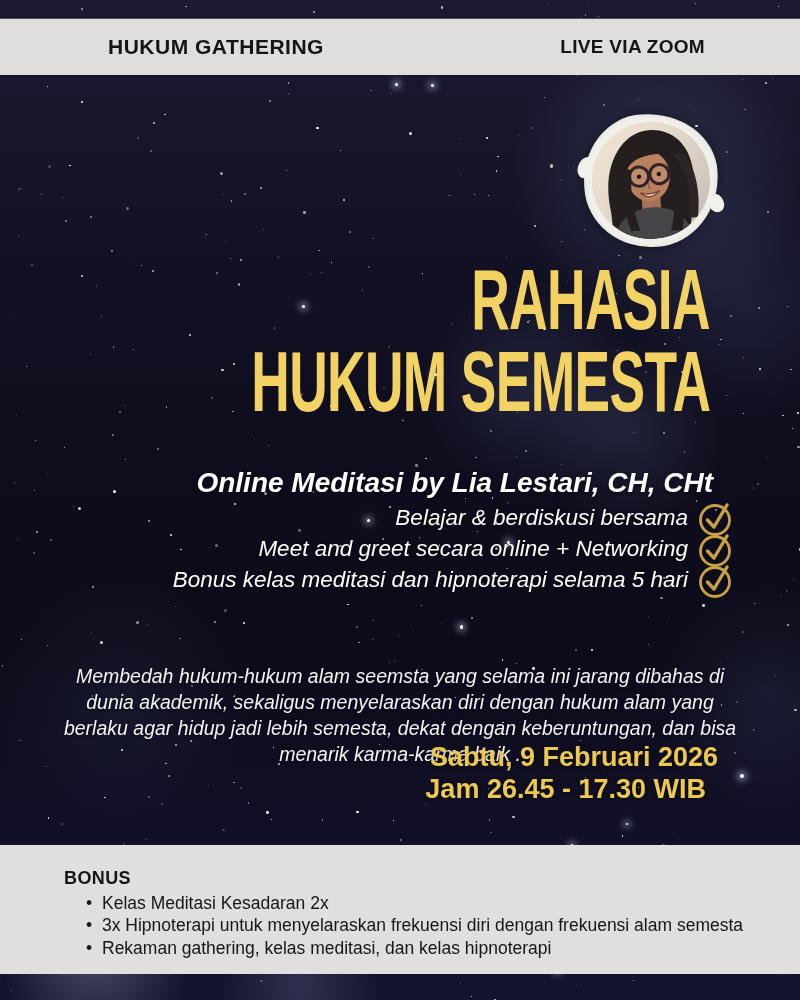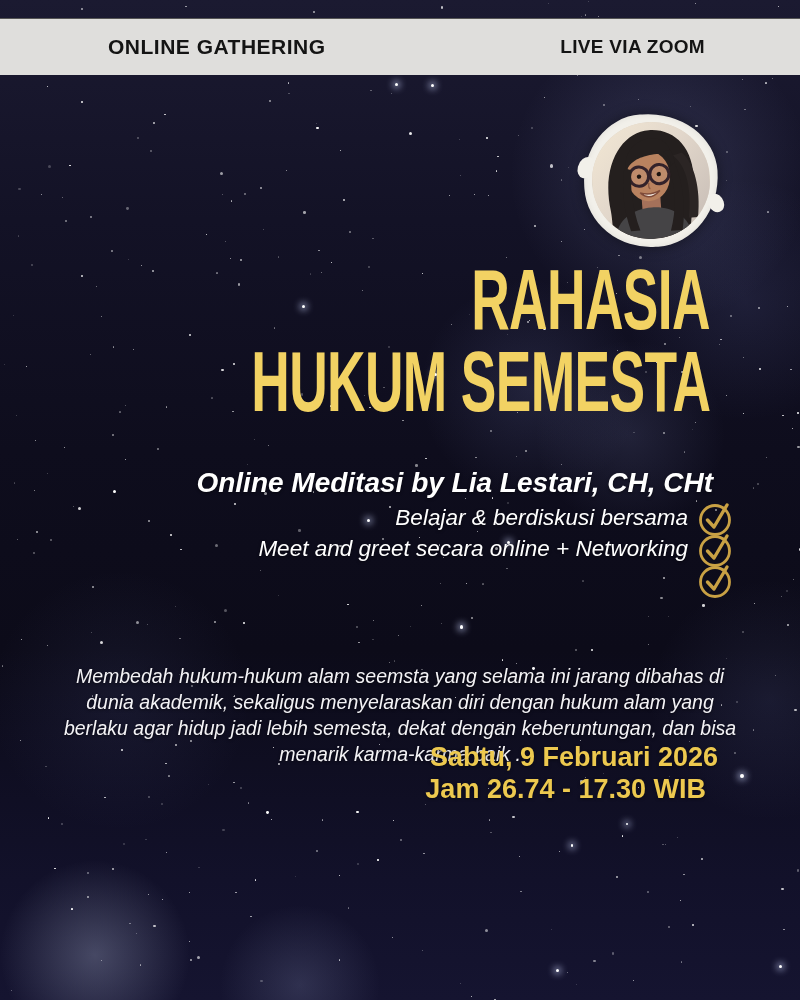--- a/index.html
+++ b/index.html
@@ -527,21 +527,21 @@
       <i class="bright" style="left: 625.7px; top: 822.5px; width: 2.55px; height: 2.55px;"></i>
       <i class="bright" style="left: 433.5px; top: 373.2px; width: 3.18px; height: 3.18px;"></i>
       <i class="bright" style="left: 459.5px; top: 625.1px; width: 3.78px; height: 3.78px;"></i>
       <i class="bright" style="left: 778.9px; top: 965.2px; width: 3.11px; height: 3.11px;"></i>
       <i class="bright" style="left: 394.9px; top: 82.8px; width: 3.28px; height: 3.28px;"></i>
       <i class="bright" style="left: 739.8px; top: 773.8px; width: 3.8px; height: 3.8px;"></i>
       <i class="bright" style="left: 555.7px; top: 968.8px; width: 3.42px; height: 3.42px;"></i>
     </div>
 
   <div class="top-bar">
-    <span class="left">ONLINE GATHERING</span>
+    <span class="left">HUKUM GATHERING</span>
     <span class="right">LIVE VIA ZOOM</span>
   </div>
 
   <div class="photo-frame">
     <div class="photo-circle">
       <svg viewBox="0 0 100 100">
         <defs>
           <linearGradient id="bgGrad" x1="0" y1="0" x2="1" y2="1">
             <stop offset="0" stop-color="#f3e8d4"></stop>
             <stop offset="0.45" stop-color="#e2d7cb"></stop>
@@ -595,28 +595,37 @@
       </svg>
     </div>
     <div class="feature-row">
       <span class="feature-label">Meet and greet secara online + Networking</span>
       <svg class="check-icon" viewBox="0 0 44 44">
         <circle cx="21" cy="24" r="14.5" fill="none" stroke="#c9a144" stroke-width="2.8"></circle>
         <path d="M13.5,24 L20,31 L33,9" fill="none" stroke="#c9a144" stroke-width="3.4" stroke-linecap="round" stroke-linejoin="round"></path>
       </svg>
     </div>
     <div class="feature-row">
+      <span class="feature-label">Bonus kelas meditasi dan hipnoterapi selama 5 hari</span>
       <svg class="check-icon" viewBox="0 0 44 44">
         <circle cx="21" cy="24" r="14.5" fill="none" stroke="#c9a144" stroke-width="2.8"></circle>
         <path d="M13.5,24 L20,31 L33,9" fill="none" stroke="#c9a144" stroke-width="3.4" stroke-linecap="round" stroke-linejoin="round"></path>
       </svg>
     </div>
   </div>
 
   <div class="apa-body">Membedah hukum-hukum alam seemsta yang selama ini jarang dibahas di dunia akademik, sekaligus menyelaraskan diri dengan hukum alam yang berlaku agar hidup jadi lebih semesta, dekat dengan keberuntungan, dan bisa menarik karma-karma baik .</div>
 
   <div class="schedule">
     <div class="date">Sabtu, 9 Februari 2026</div>
-    <div class="time">Jam 26.74 - 17.30 WIB</div>
+    <div class="time">Jam 26.45 - 17.30 WIB</div>
   </div>
 
+  <div class="bonus-panel">
+    <div class="bonus-heading">BONUS</div>
+    <ul class="bonus-list">
+      <li>Kelas Meditasi Kesadaran 2x</li>
+      <li>3x Hipnoterapi untuk menyelaraskan frekuensi diri dengan frekuensi alam semesta</li>
+      <li>Rekaman gathering, kelas meditasi, dan kelas hipnoterapi</li>
+    </ul>
+  </div>
 
 </div>
 
 </body></html>

